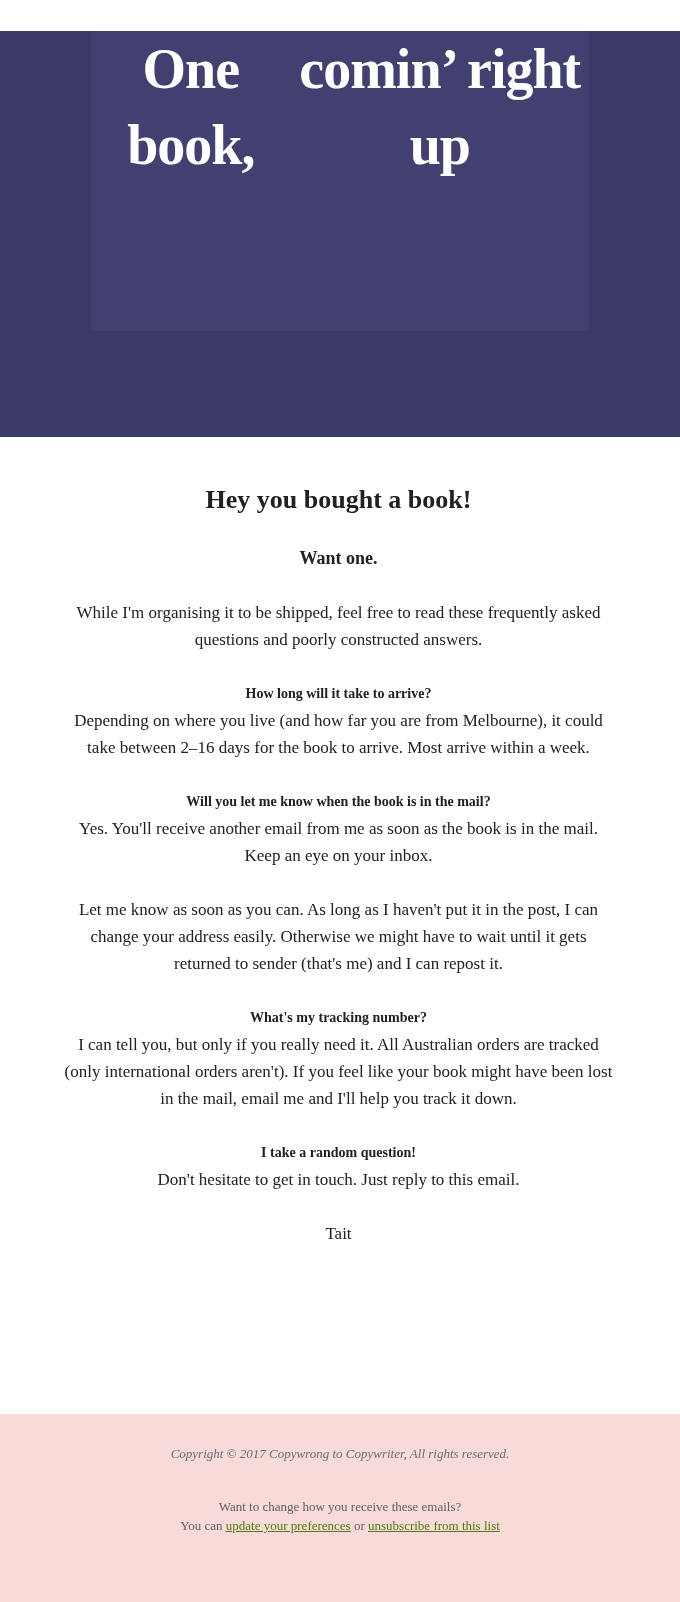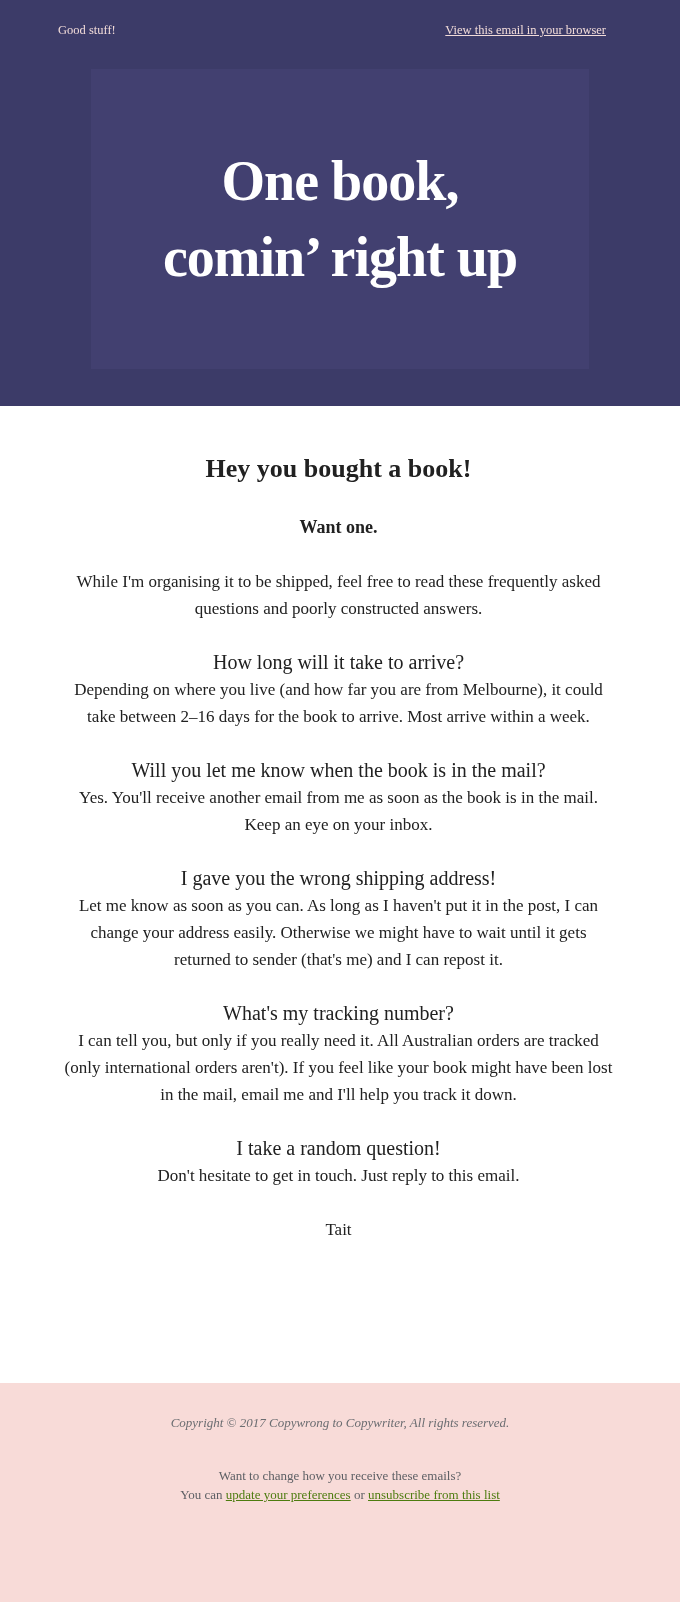--- a/index.html
+++ b/index.html
@@ -34,21 +34,21 @@
     color: #f2dcd9;
     text-decoration: underline;
     cursor: pointer;
   }
   .hero-img {
     width: 498px;
     height: 300px;
     margin: 31px auto 0 auto;
     background: #424070;
     display: flex;
-    flex-direction: column;
+    flex-direction: row;
     justify-content: center;
     text-align: center;
   }
   .hero-title {
     color: #ffffff;
     font-size: 56px;
     line-height: 76px;
     font-weight: bold;
     letter-spacing: -1px;
   }
@@ -74,22 +74,22 @@
   .body-subheading {
     font-size: 18px;
     font-weight: bold;
     margin: 0 0 27px 0;
   }
   .body-section p {
     margin: 0 0 27px 0;
   }
   .faq-q {
     display: block;
-    font-size: 20px;
-    font-weight: normal;
+    font-size: 14px;
+    font-weight: bold;
   }
   .signature {
     margin-top: 27px;
   }
 
   
   .footer-section {
     box-sizing: border-box;
     width: 680px;
     height: 219px;
@@ -115,45 +115,41 @@
     text-decoration: underline;
     cursor: pointer;
   }
 </style>
 </head>
 <body>
 
 <div class="email">
 
   <div class="header">
-    <div class="preheader">
-      <span>Good stuff!</span>
-      <a href="#">View this email in your browser</a>
-    </div>
     <div class="hero-img">
       <div class="hero-title">One book,</div>
       <div class="hero-title">comin’ right up</div>
     </div>
   </div>
 
   <div class="body-section">
     <h1 class="body-heading">Hey you bought a book!</h1>
     <p class="body-subheading">Want one.</p>
     <p>While I'm organising it to be shipped, feel free to read these frequently asked questions and poorly constructed answers.</p>
 
     <p>
       <strong class="faq-q">How long will it take to arrive?</strong><span>Depending on where you live (and how far you are from Melbourne), it could take between 2–16 days for the book to arrive. Most arrive within a week.</span>
     </p>
 
     <p>
       <strong class="faq-q">Will you let me know when the book is in the mail?</strong><span>Yes. You'll receive another email from me as soon as the book is in the mail. Keep an eye on your inbox.</span>
     </p>
 
     <p>
-      <strong class="faq-q">I gave you the wrong shipping address!</strong><span>Let me know as soon as you can. As long as I haven't put it in the post, I can change your address easily. Otherwise we might have to wait until it gets returned to sender (that's me) and I can repost it.</span>
+      <span>Let me know as soon as you can. As long as I haven't put it in the post, I can change your address easily. Otherwise we might have to wait until it gets returned to sender (that's me) and I can repost it.</span>
     </p>
 
     <p>
       <strong class="faq-q">What's my tracking number?</strong><span>I can tell you, but only if you really need it. All Australian orders are tracked (only international orders aren't). If you feel like your book might have been lost in the mail, email me and I'll help you track it down.</span>
     </p>
 
     <p>
       <strong class="faq-q">I take a random question!</strong><span>Don't hesitate to get in touch. Just reply to this email.</span>
     </p>
 

